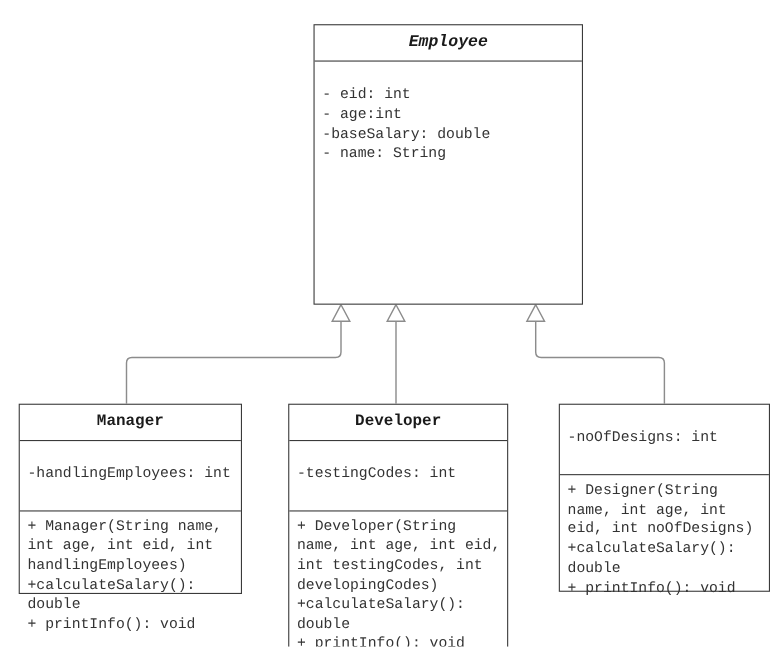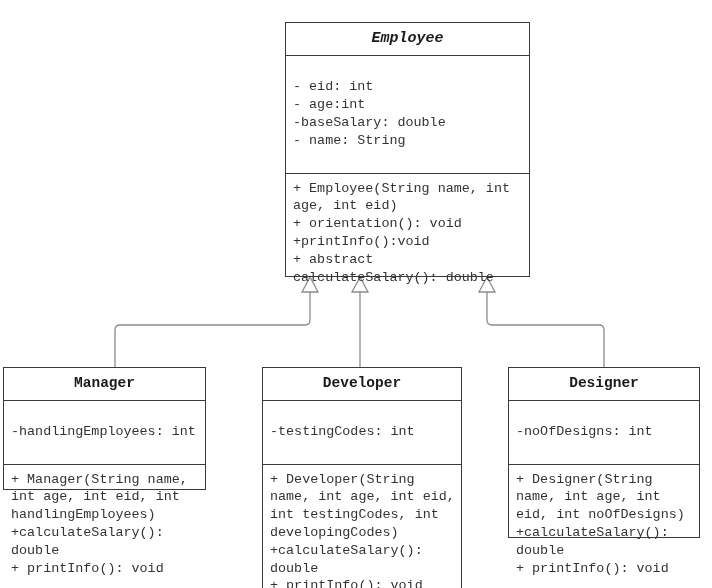--- a/index.html
+++ b/index.html
@@ -80,29 +80,23 @@
   </svg>
 
   <div class="uml-class" style="left:285px; top:22px; width:245px; height:255px;">
     <div class="uml-title abstract">Employee</div>
     <div class="uml-section">
       <div class="uml-line">- eid: int</div>
       <div class="uml-line">- age:int</div>
       <div class="uml-line">-baseSalary: double</div>
       <div class="uml-line">- name: String</div>
     </div>
-    <div class="uml-section">
-      <div class="uml-line">+ Employee(String name, int age, int eid)</div>
-      <div class="uml-line">+ orientation(): void</div>
-      <div class="uml-line">+printInfo():void</div>
-      <div class="uml-line">+ abstract calculateSalary(): double</div>
-    </div>
   </div>
 
-  <div class="uml-class" style="left:3px; top:367px; width:203px; height:123px;">
+  <div class="uml-class" style="left:17px; top:367px; width:203px; height:173px;">
     <div class="uml-title">Manager</div>
     <div class="uml-section">
       <div class="uml-line">-handlingEmployees: int</div>
     </div>
     <div class="uml-section">
       <div class="uml-line">+ Manager(String name, int age, int eid, int handlingEmployees)</div>
       <div class="uml-line">+calculateSalary(): double</div>
       <div class="uml-line">+ printInfo(): void</div>
     </div>
   </div>
@@ -113,21 +107,20 @@
       <div class="uml-line">-testingCodes: int</div>
     </div>
     <div class="uml-section">
       <div class="uml-line">+ Developer(String name, int age, int eid, int testingCodes, int developingCodes)</div>
       <div class="uml-line">+calculateSalary(): double</div>
       <div class="uml-line">+ printInfo(): void</div>
     </div>
   </div>
 
   <div class="uml-class" style="left:508px; top:367px; width:192px; height:171px;">
-    <div class="uml-title">Designer</div>
     <div class="uml-section">
       <div class="uml-line">-noOfDesigns: int</div>
     </div>
     <div class="uml-section">
       <div class="uml-line">+ Designer(String name, int age, int eid, int noOfDesigns)</div>
       <div class="uml-line">+calculateSalary(): double</div>
       <div class="uml-line">+ printInfo(): void</div>
     </div>
   </div>
 

